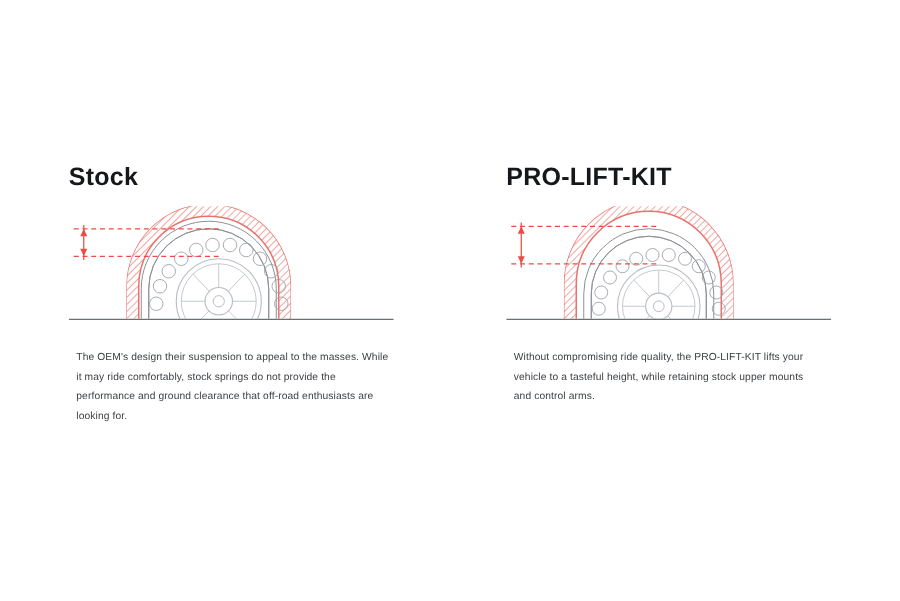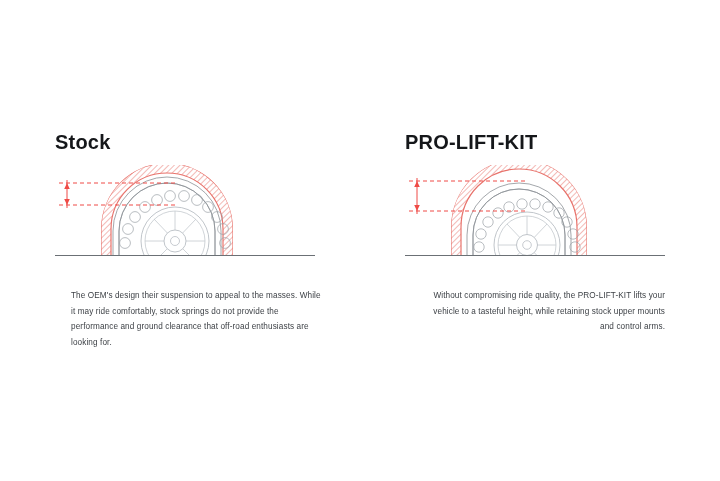--- a/index.html
+++ b/index.html
@@ -48,27 +48,27 @@
     width: 260px;
     height: 100px;
   }
   .diagram svg { display: block; }
 
   .panel-caption {
     position: absolute;
     top: 272px;
     left: 0;
     width: 256px;
-    margin: 16px;
+    margin: 6px;
     font-size: 8.2px;
     line-height: 15.5px;
     color: #3b3f44;
     letter-spacing: 0.1px;
   }
-  .panel-right .panel-caption { width: 244px; text-align: right; }
+  .panel-right .panel-caption { width: 244px; }
 </style>
 </head>
 <body>
 
 <div class="page">
 
   <section class="panel panel-left">
     <h2 class="panel-title">Stock</h2>
 
     <div class="diagram">

